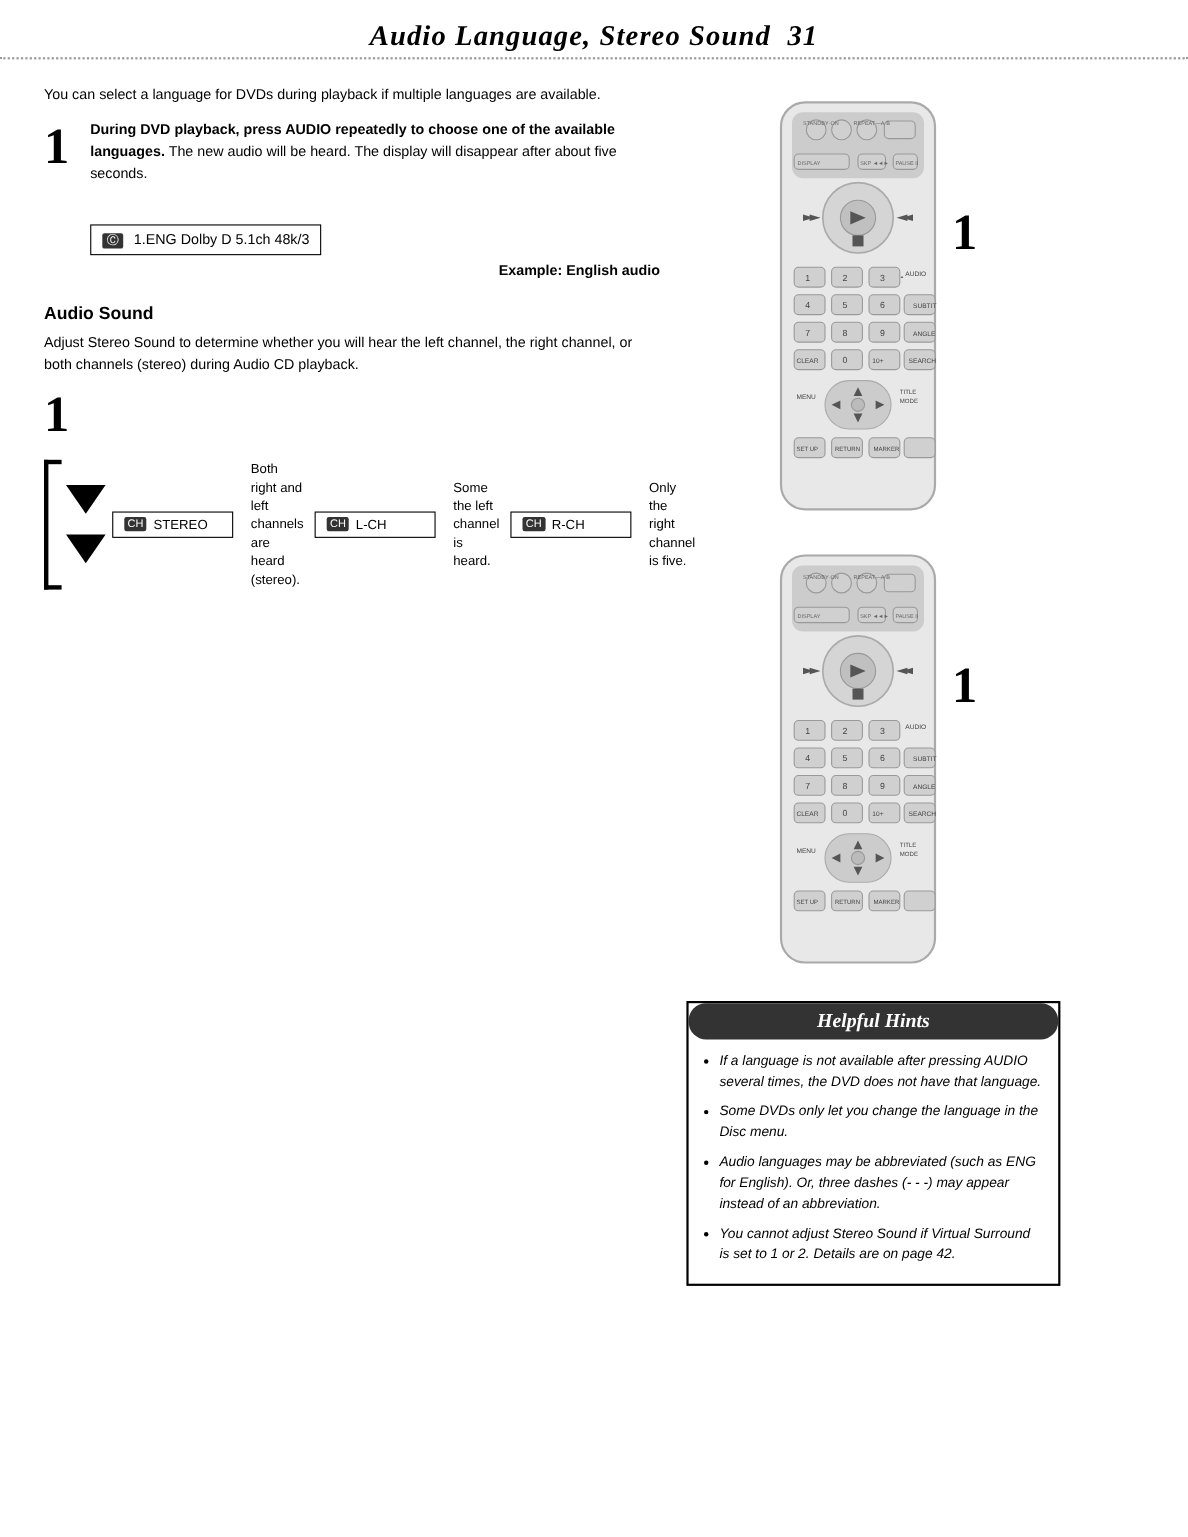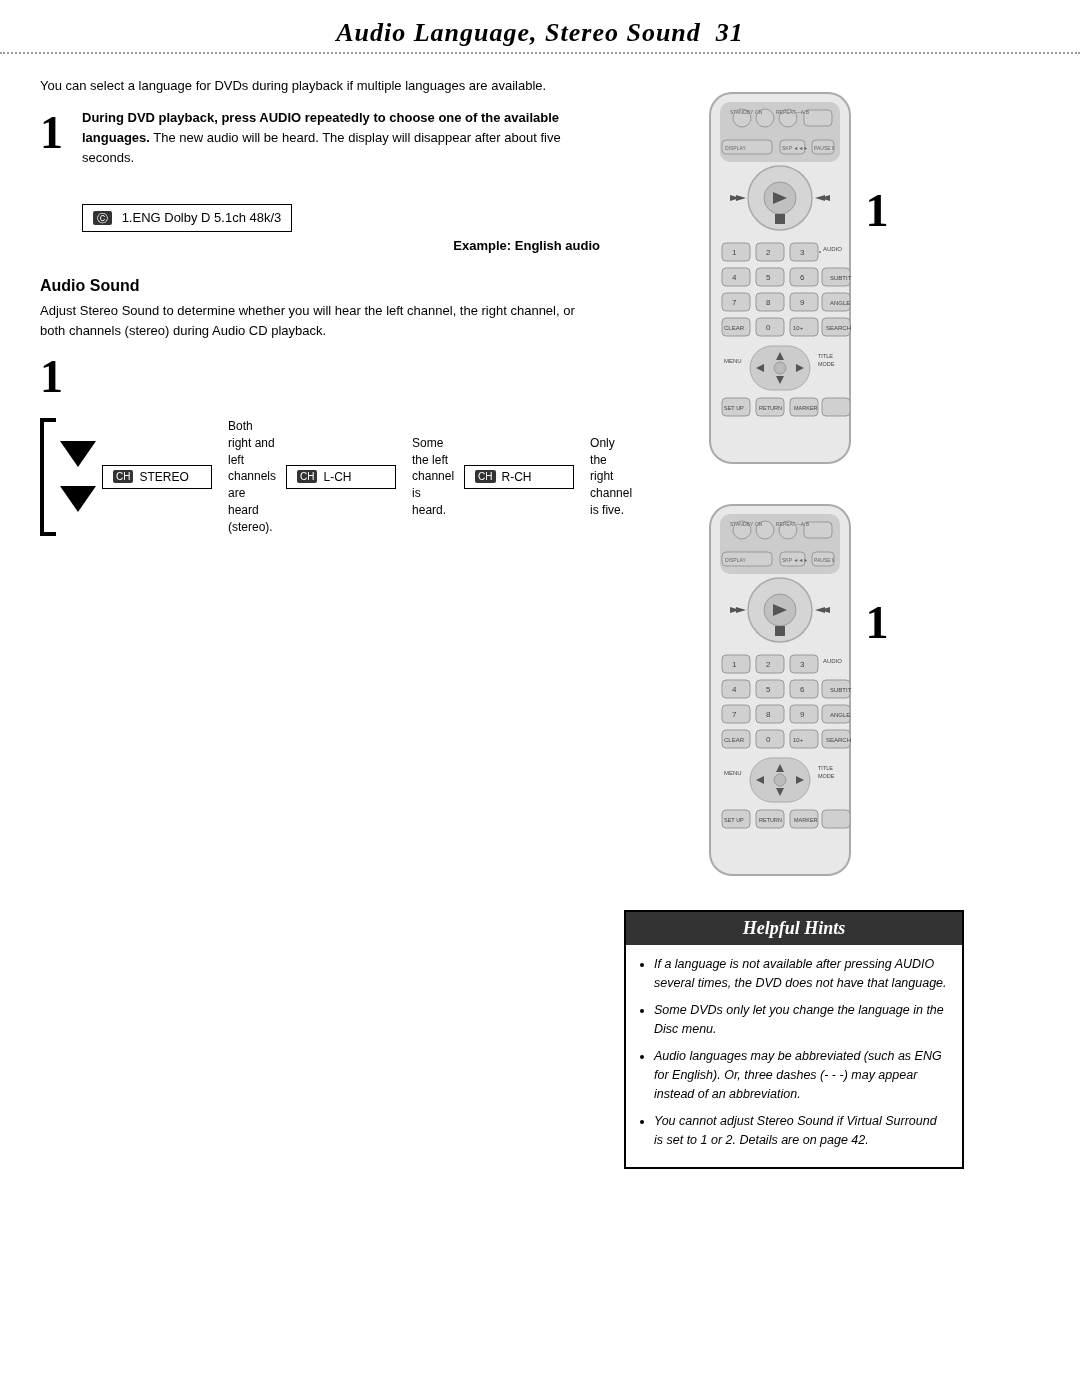--- a/index.html
+++ b/index.html
@@ -159,20 +159,21 @@
     }
     .helpful-hints-title {
       background: #333;
       color: #fff;
       font-family: Georgia, serif;
       font-style: italic;
       font-size: 18px;
       font-weight: bold;
       text-align: center;
       padding: 6px 10px;
+      border-radius: 16px;
     }
     .helpful-hints-content {
       padding: 10px 14px;
       font-size: 12.5px;
       line-height: 1.55;
     }
     .helpful-hints-content ul {
       padding-left: 14px;
       list-style: disc;
     }

